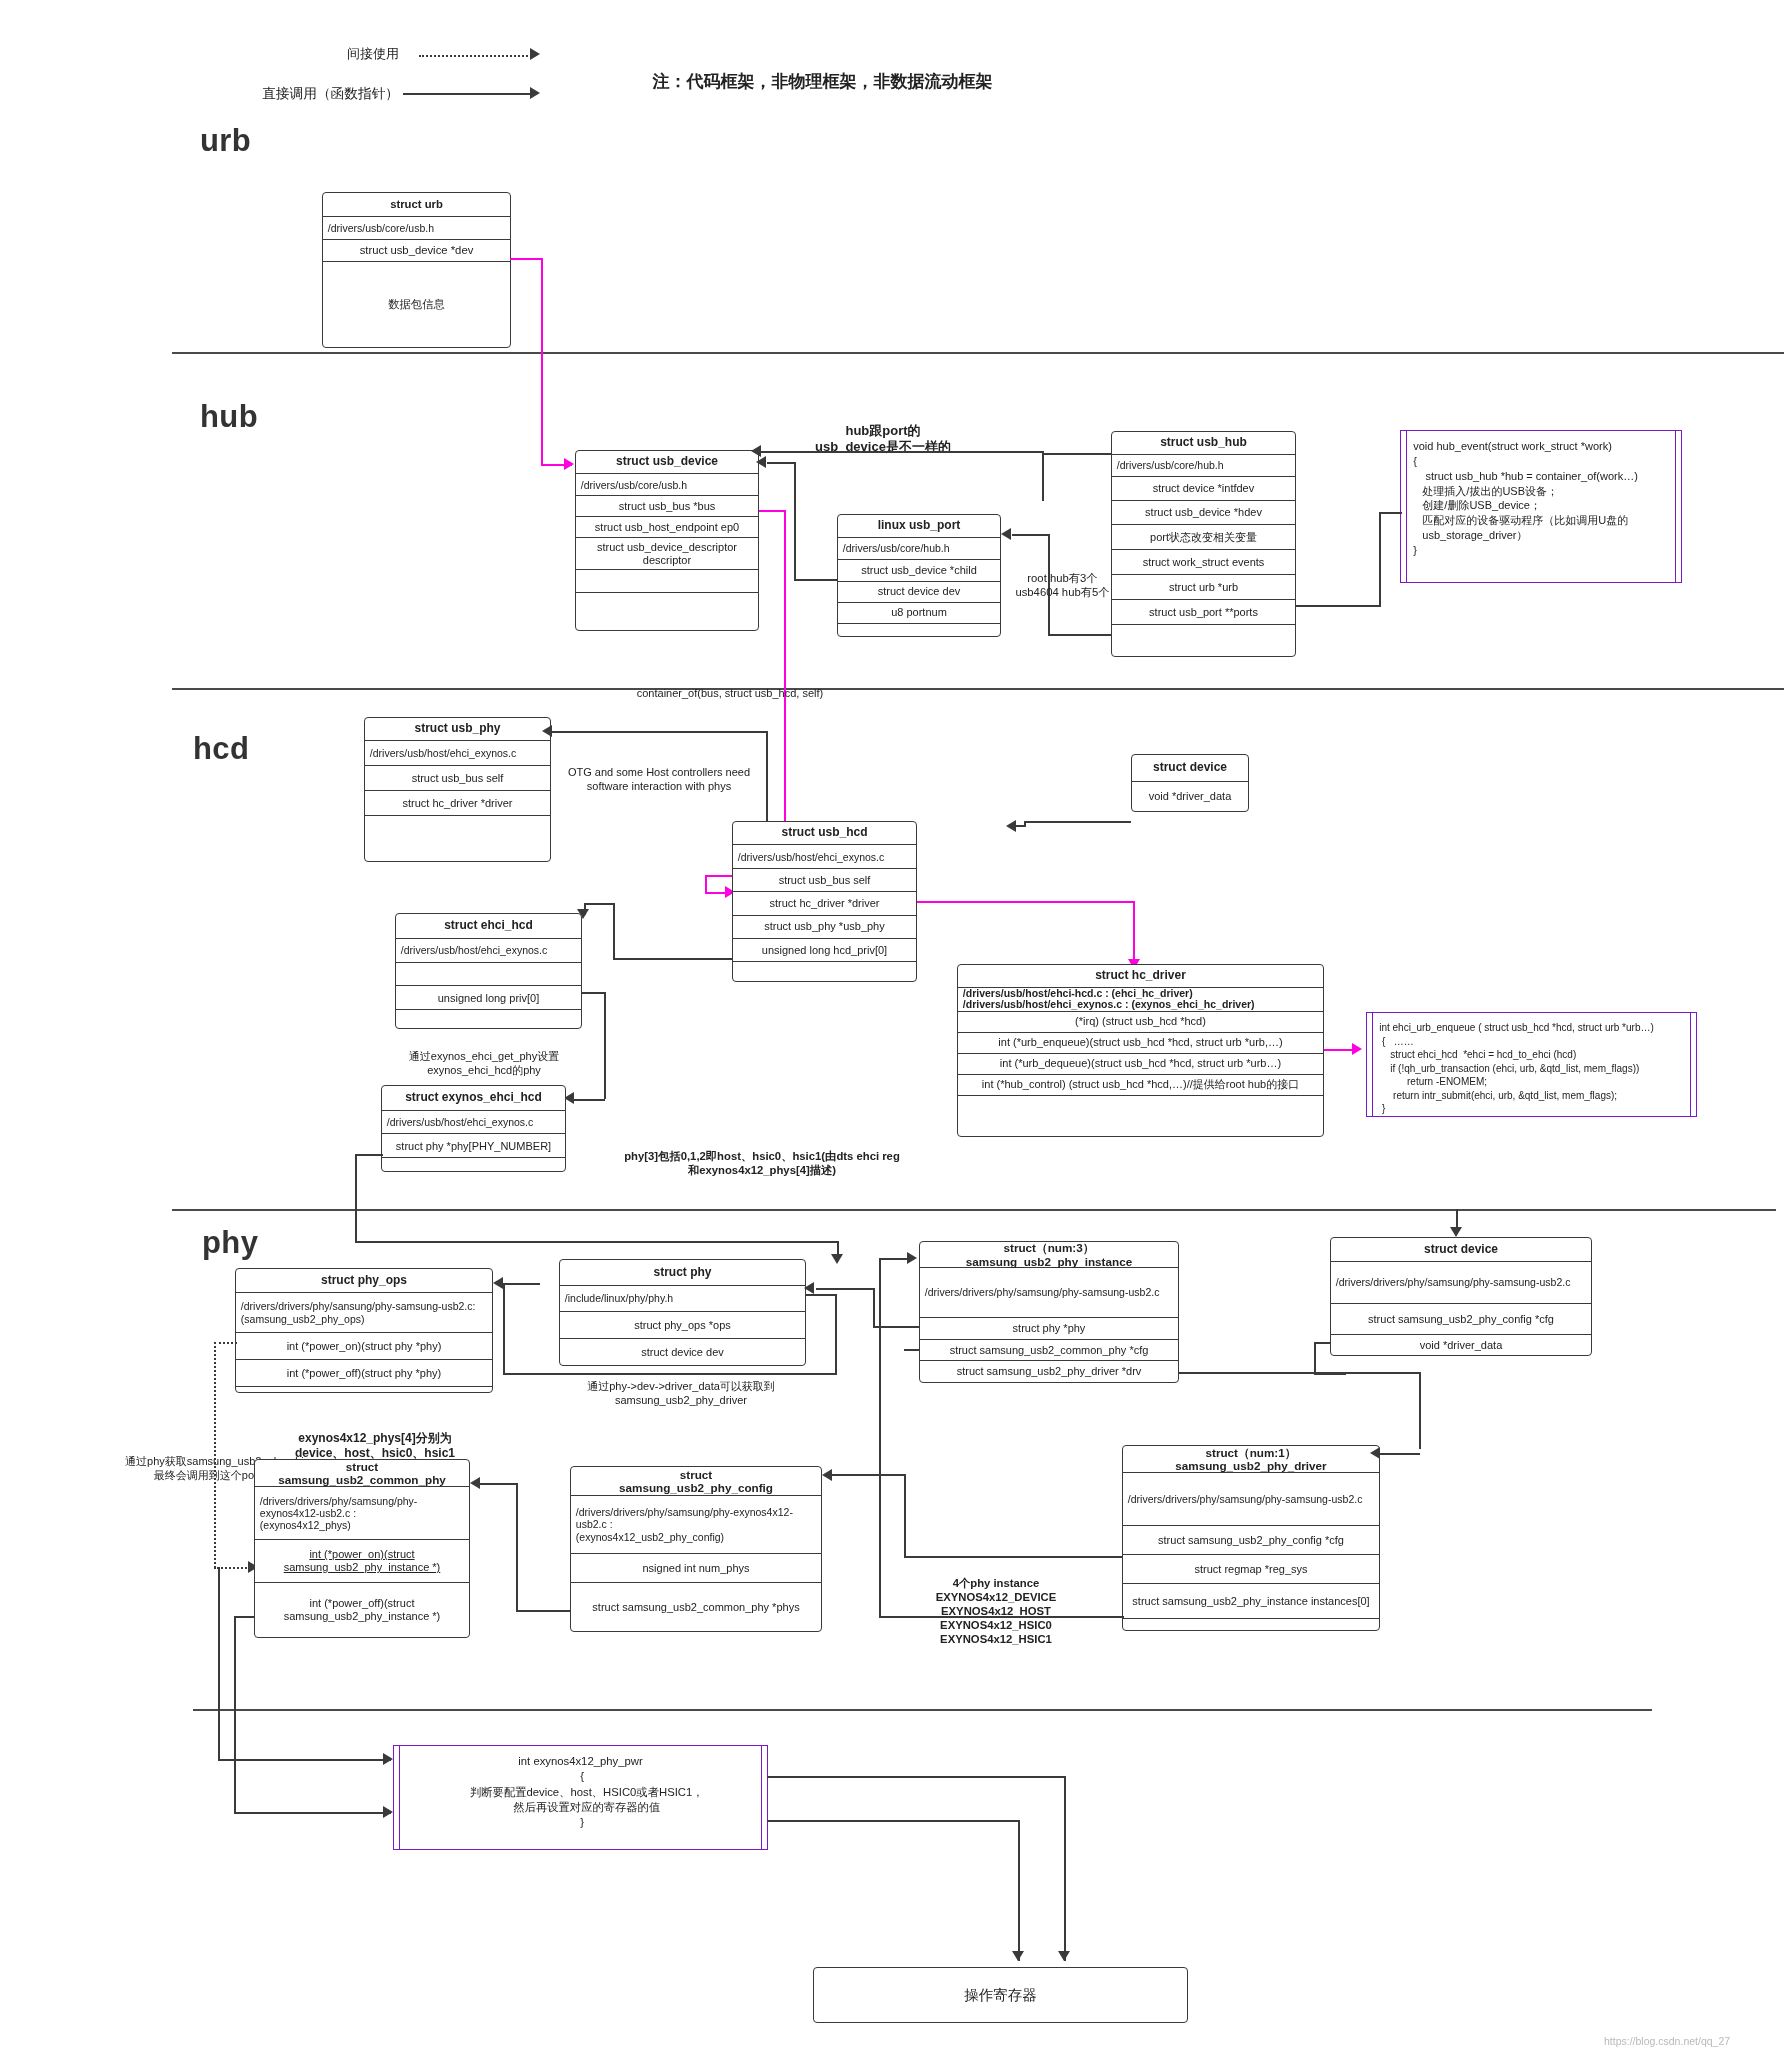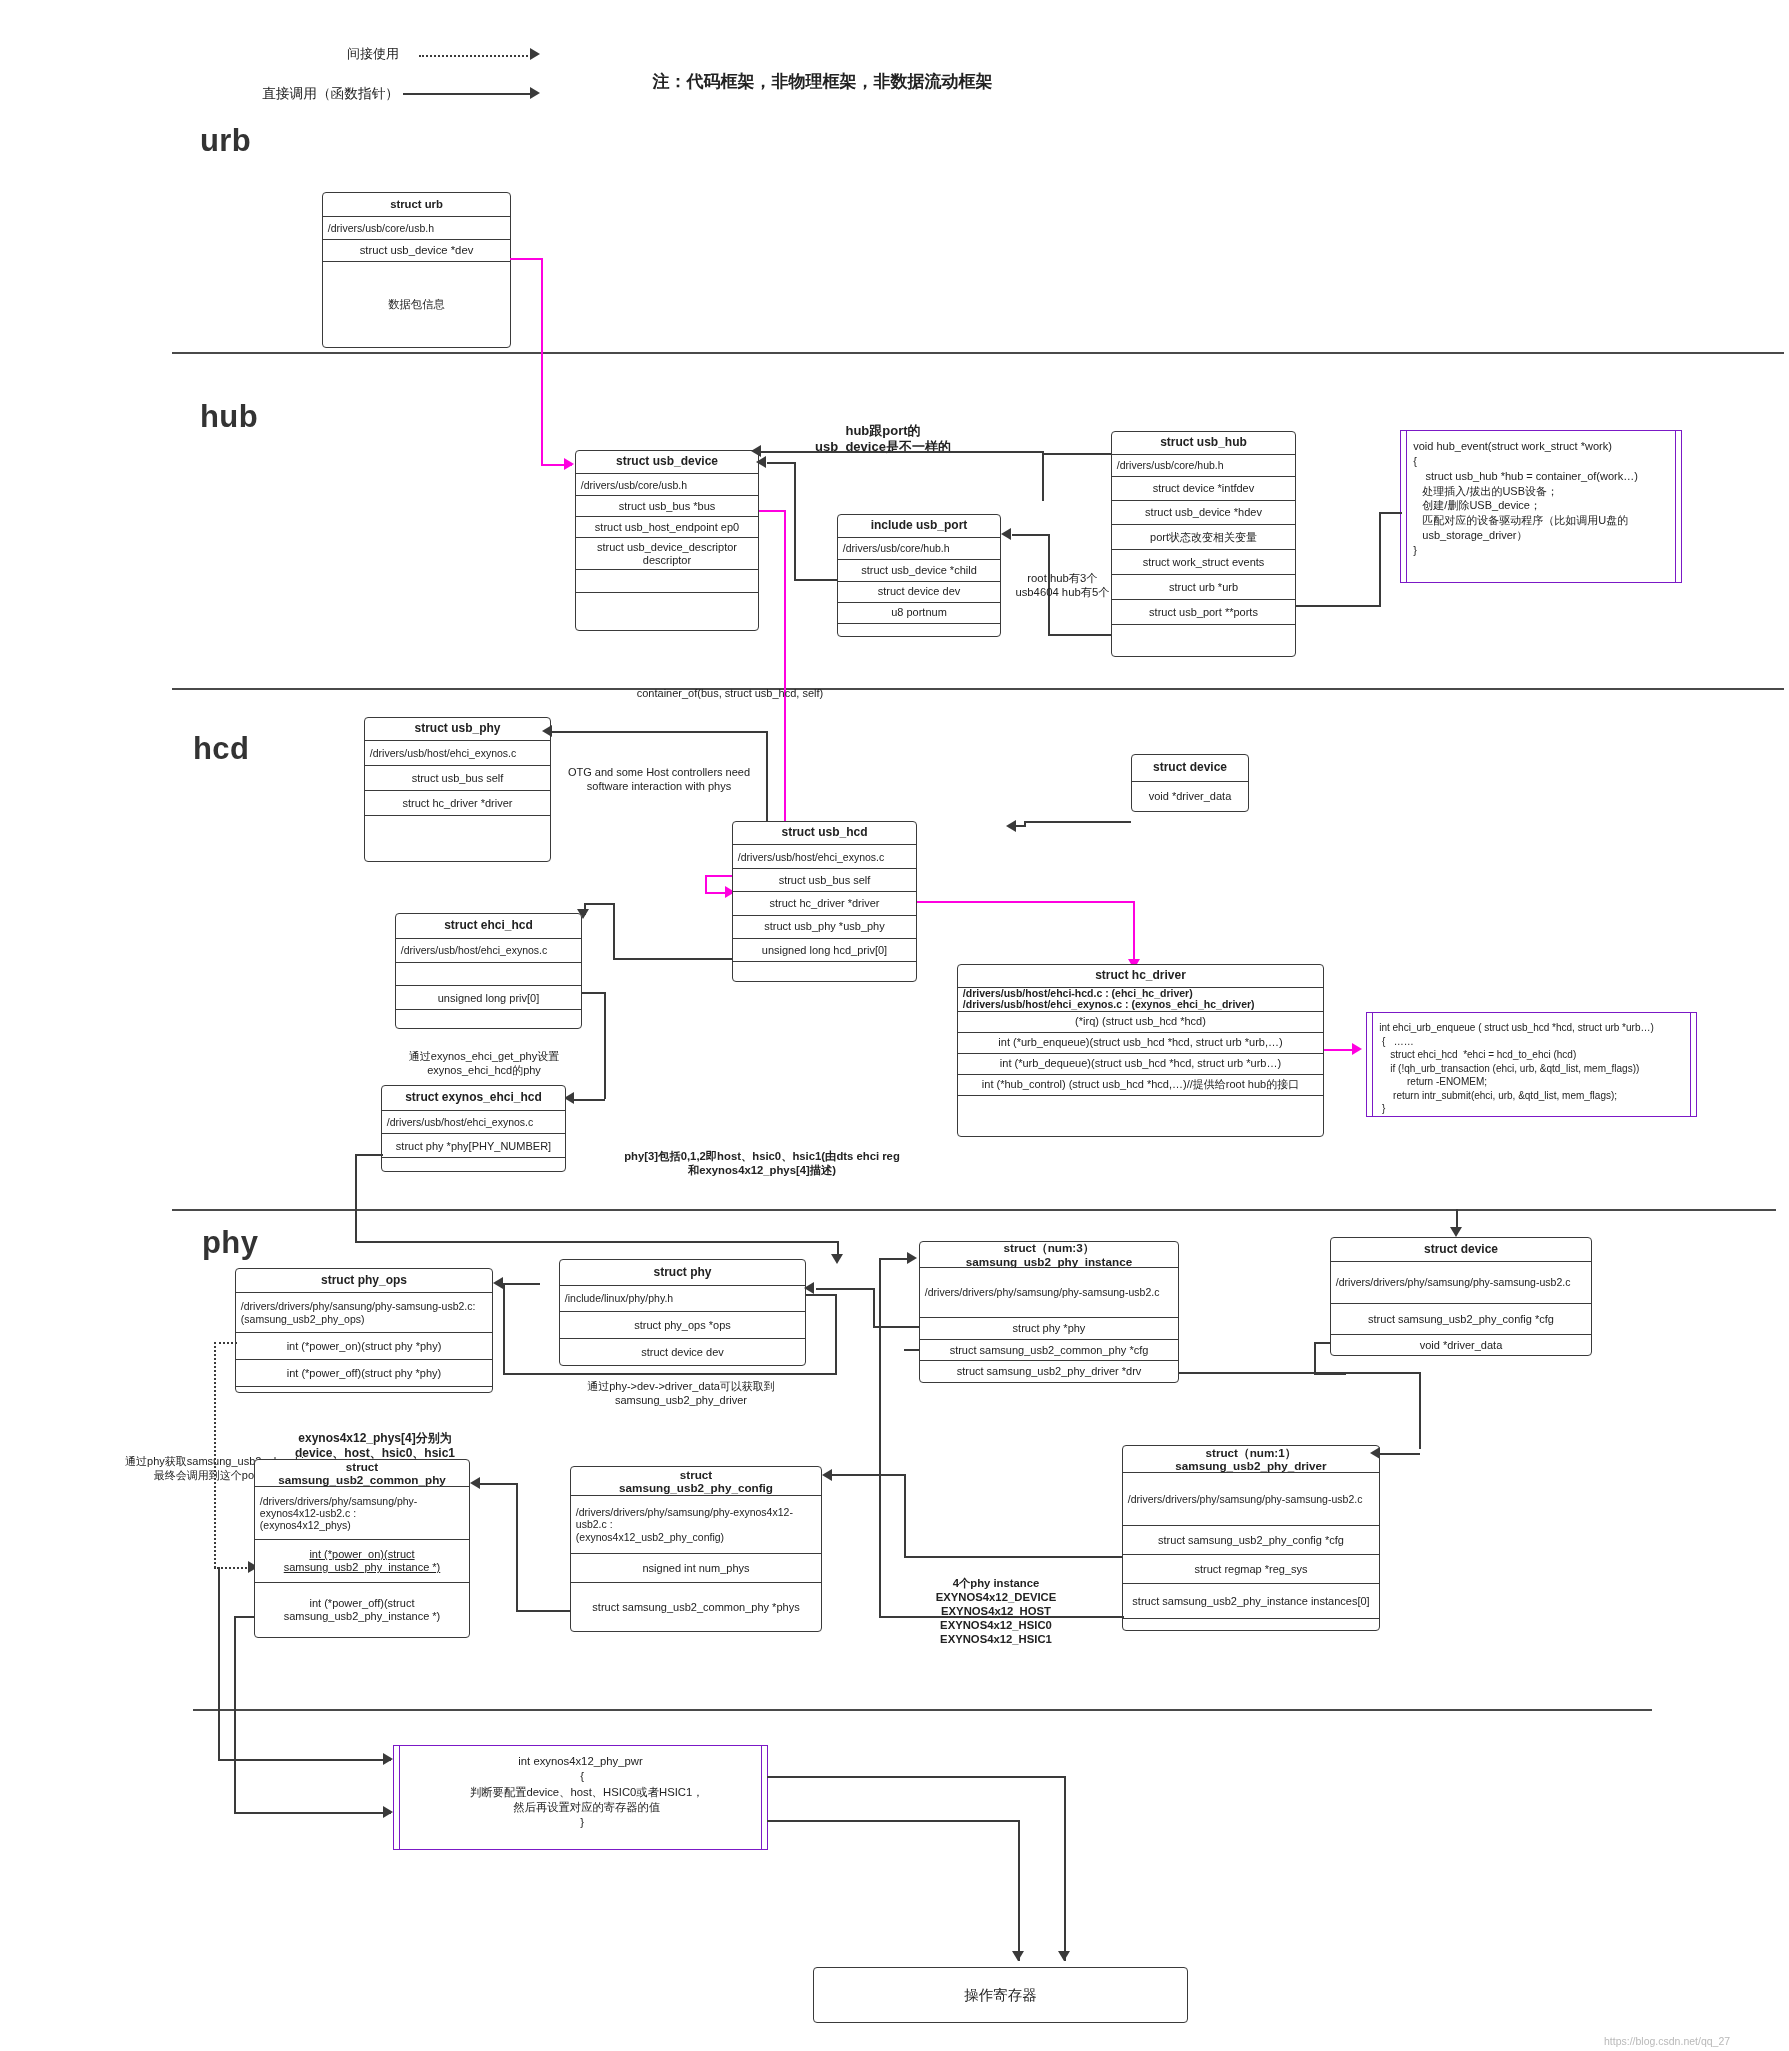--- a/index.html
+++ b/index.html
@@ -93,21 +93,21 @@
     <div class="row hdr" style="height:23.4px;font-size:12px;">struct usb_device</div>
     <div class="row lft" style="height:22px;font-size:10.5px;">/drivers/usb/core/usb.h</div>
     <div class="row" style="height:21px;">struct usb_bus *bus</div>
     <div class="row" style="height:21px;">struct usb_host_endpoint ep0</div>
     <div class="row" style="height:32px;">struct usb_device_descriptor descriptor</div>
     <div class="row" style="height:22.6px;"></div>
     <div class="row flex"></div>
   </div>
 
   <div class="sbox" style="left:837px;top:514px;width:164px;height:123px;font-size:11px;">
-    <div class="row hdr" style="height:22.6px;font-size:12px;">include usb_port</div>
+    <div class="row hdr" style="height:22.6px;font-size:12px;">linux usb_port</div>
     <div class="row lft" style="height:22px;font-size:10.5px;">/drivers/usb/core/hub.h</div>
     <div class="row" style="height:22px;">struct usb_device *child</div>
     <div class="row" style="height:21px;">struct device dev</div>
     <div class="row" style="height:21px;">u8 portnum</div>
     <div class="row flex"></div>
   </div>
 
   <div class="ln h" style="left:794px;top:579px;width:43px;"></div>
   <div class="ln v" style="left:794px;top:462px;height:118px;"></div>
   <div class="ln h" style="left:767px;top:462px;width:29px;"></div>

